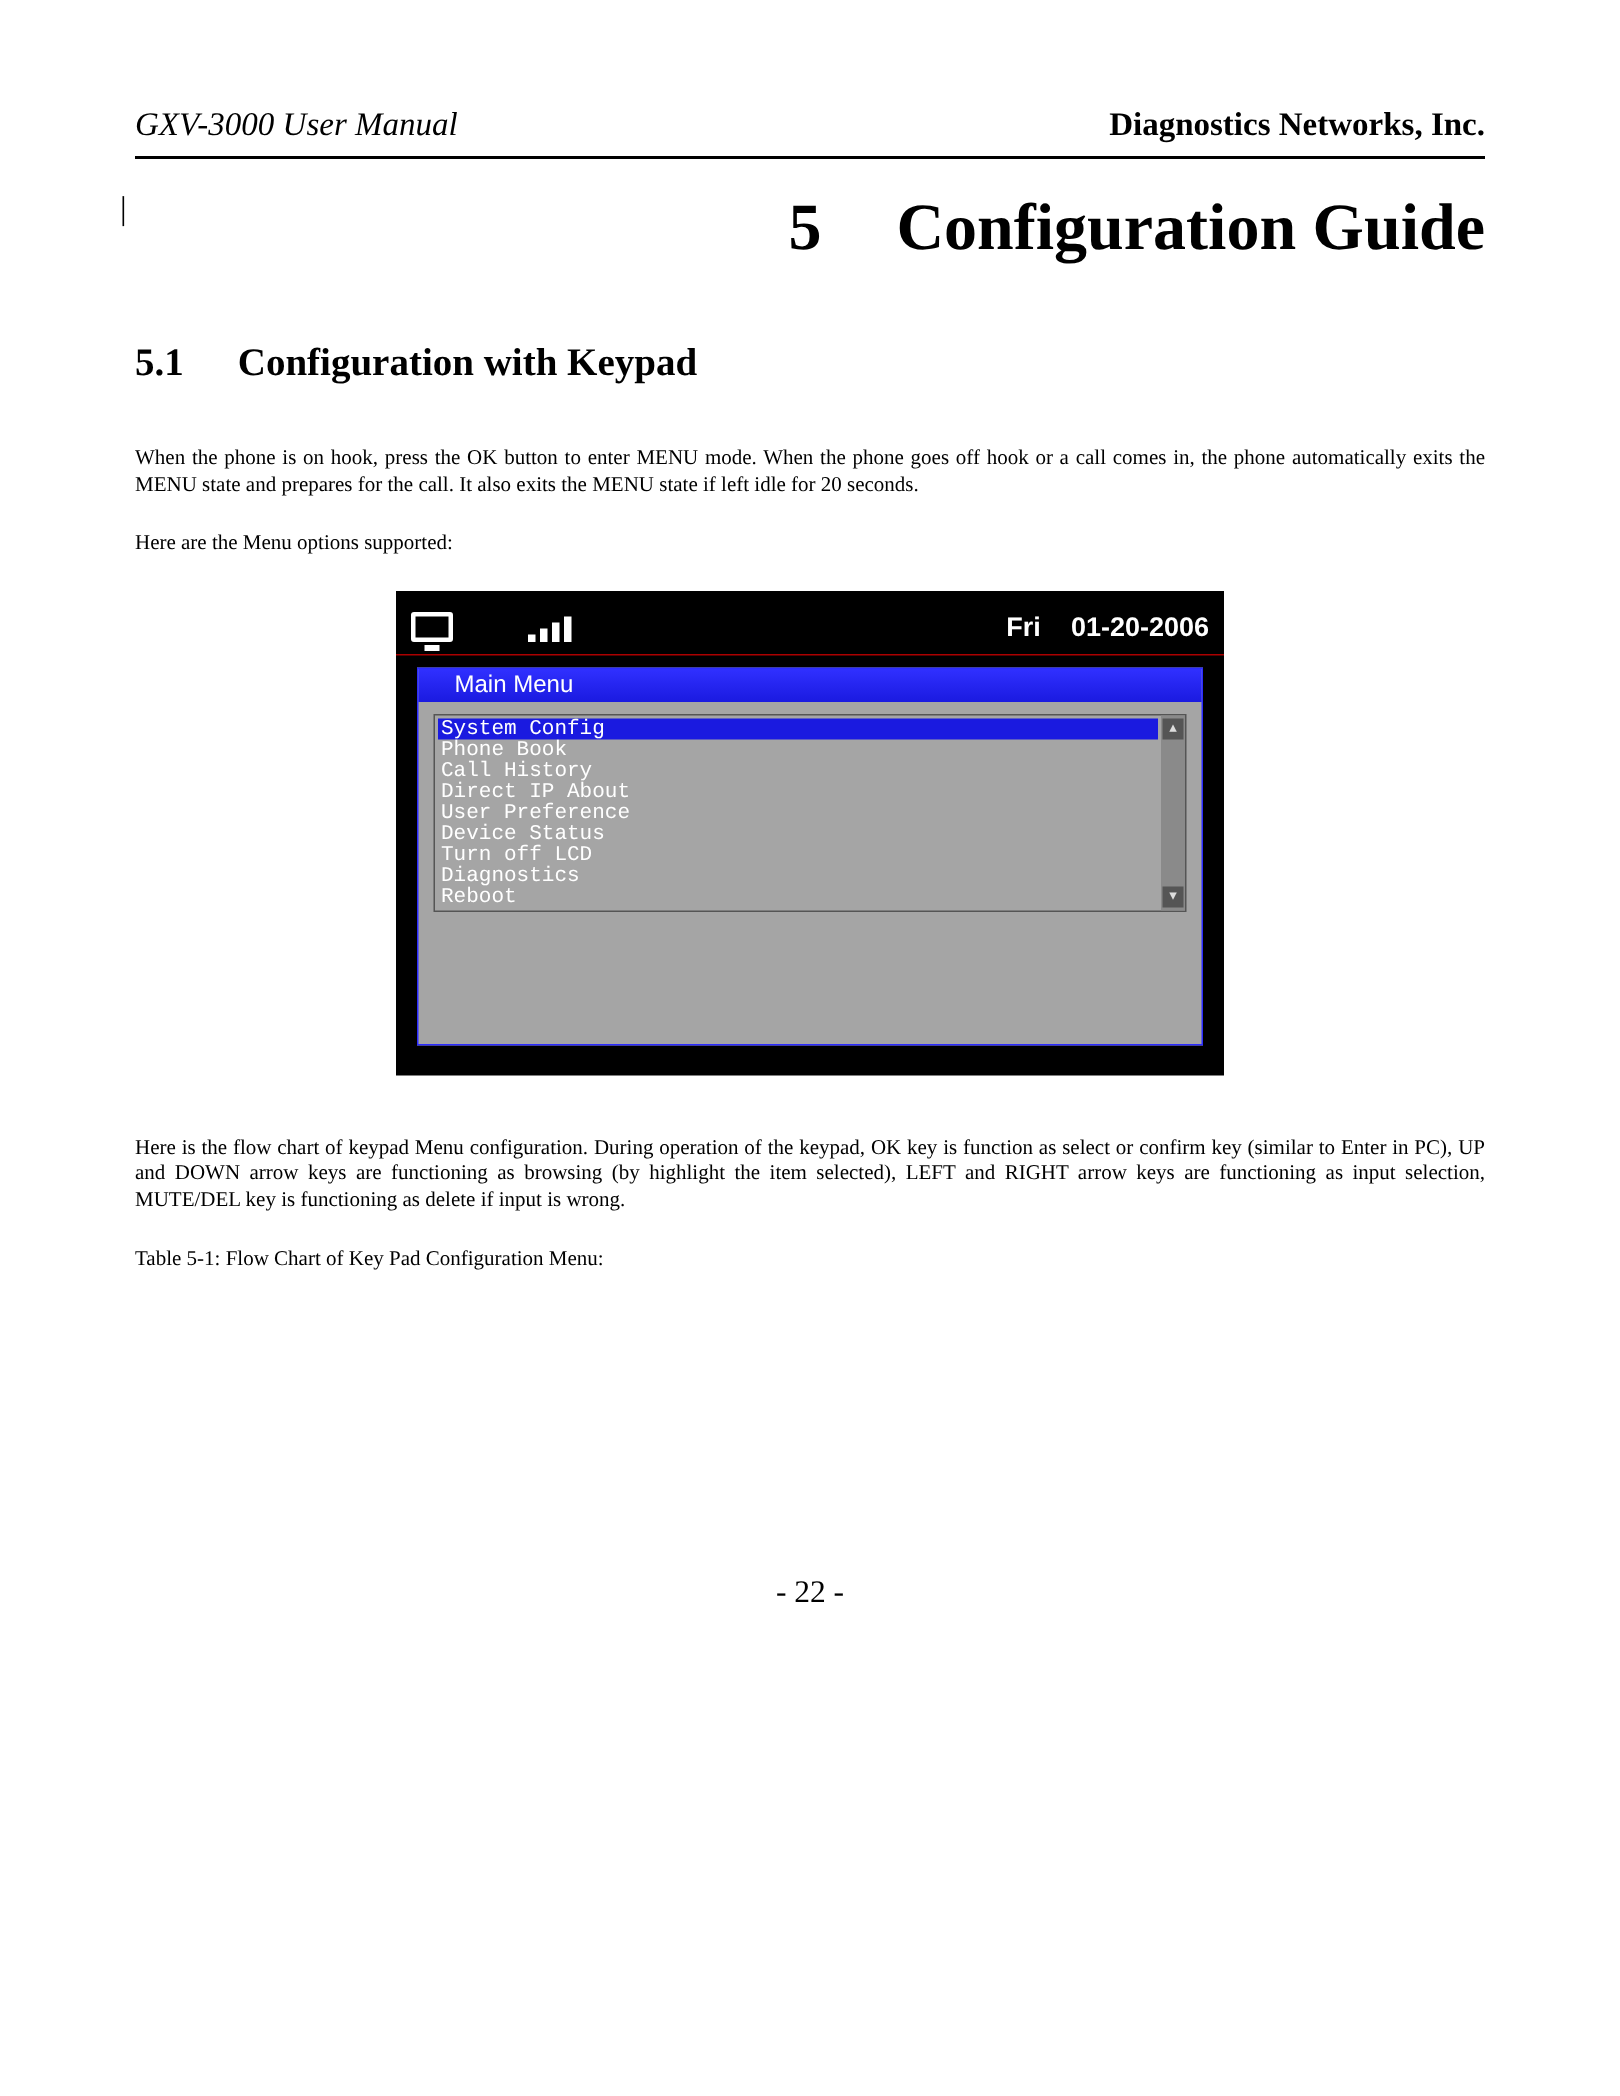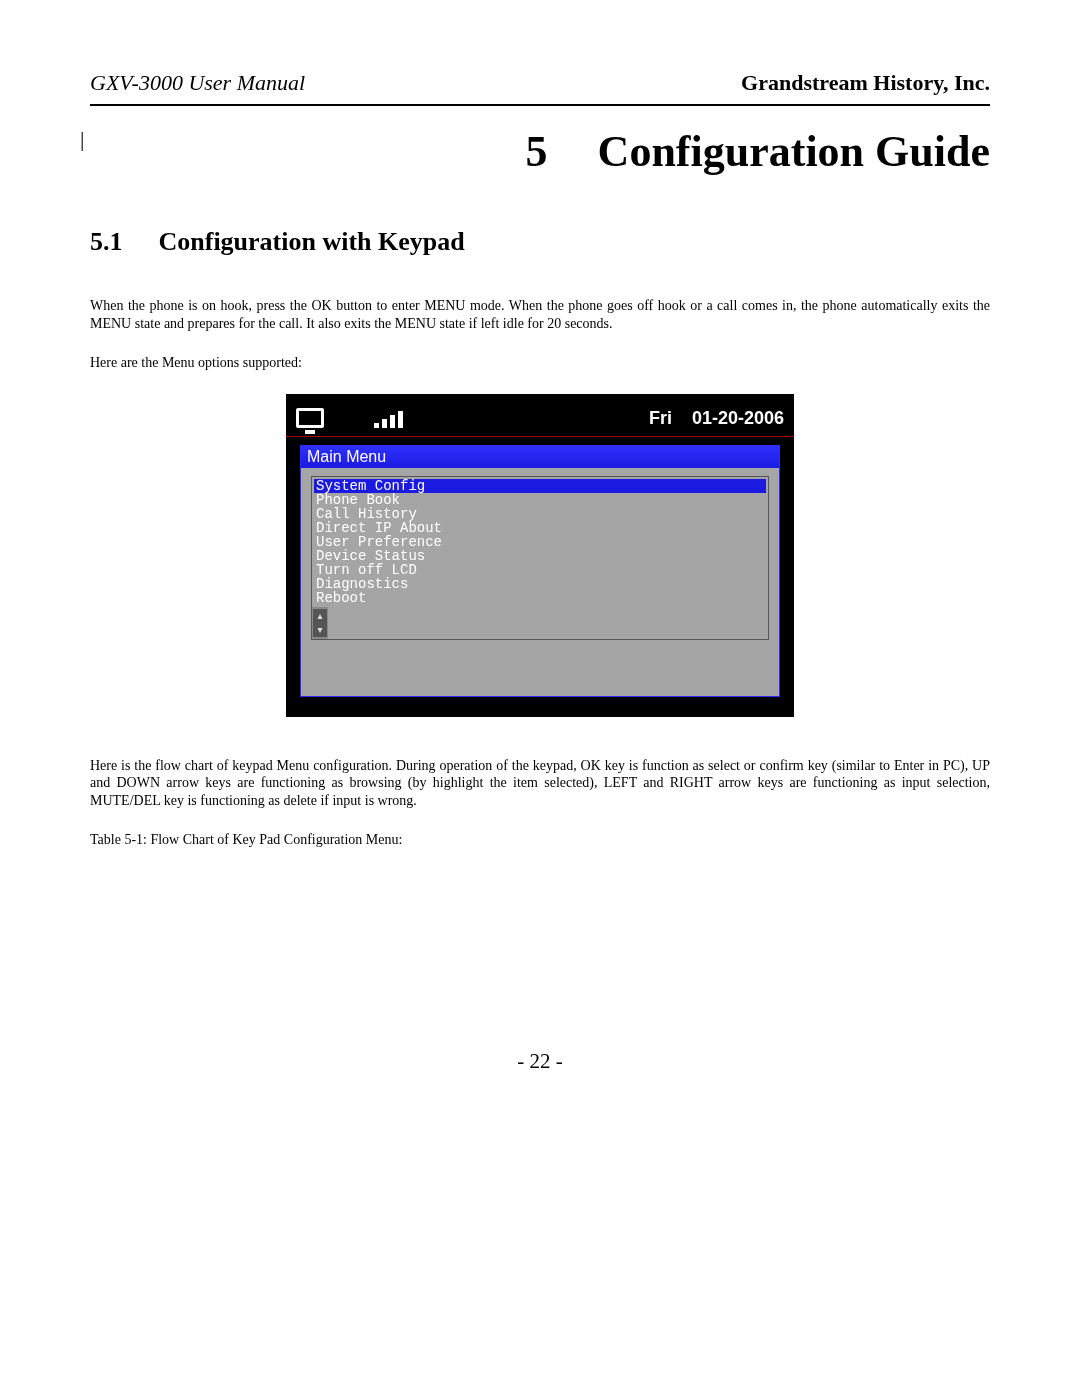--- a/index.html
+++ b/index.html
@@ -47,21 +47,21 @@
 
   .para {
     font-size: 14px;
     line-height: 1.25;
     margin-bottom: 22px;
     text-align: justify;
   }
 
   
   .phone-screen {
-    width: 508px;
+    width: 552px;
     margin: 12px auto 40px auto;
     background: #000;
     padding: 14px 0 20px 0;
     font-family: Tahoma, Arial, sans-serif;
     color: #fff;
   }
   .phone-statusbar {
     display: flex;
     align-items: center;
     justify-content: space-between;
@@ -94,29 +94,28 @@
     margin: 8px 14px 0 14px;
     background:#a5a5a5;
     border: 1px solid #2b2bff;
     min-height: 220px;
     padding-bottom: 30px;
   }
   .menu-title {
     background: linear-gradient(#3030ff,#1a1ae0);
     color:#fff;
     font-size: 16px;
-    padding: 2px 6px;
+    padding: 2px 24px;
     font-family: Tahoma, Arial, sans-serif;
   }
   .menu-list-wrap {
     display:flex;
     margin: 8px 10px 0 10px;
     background:#a5a5a5;
     border:1px solid #555;
-    flex-direction:column;
   }
   .menu-list {
     flex:1;
     font-family: "Courier New", monospace;
     font-size: 14px;
     line-height: 1.0;
     color:#fff;
     padding: 2px 2px 2px 2px;
   }
   .menu-item { padding: 0 2px; white-space: pre; }
@@ -141,21 +140,21 @@
     margin-top: 200px;
   }
 </style>
 </head>
 <body>
 
 <div class="page">
 
   <div class="header-row">
     <span class="header-left">GXV-3000 User Manual</span>
-    <span class="header-right">Grandstream History, Inc.</span>
+    <span class="header-right">Diagnostics Networks, Inc.</span>
   </div>
   <div class="hr"></div>
   <span class="edit-cursor">|</span>
 
   <div class="chapter-title">
     <span class="num">5</span><span>Configuration Guide</span>
   </div>
 
   <div class="section-title">
     <span class="num">5.1</span><span>Configuration with Keypad</span>

